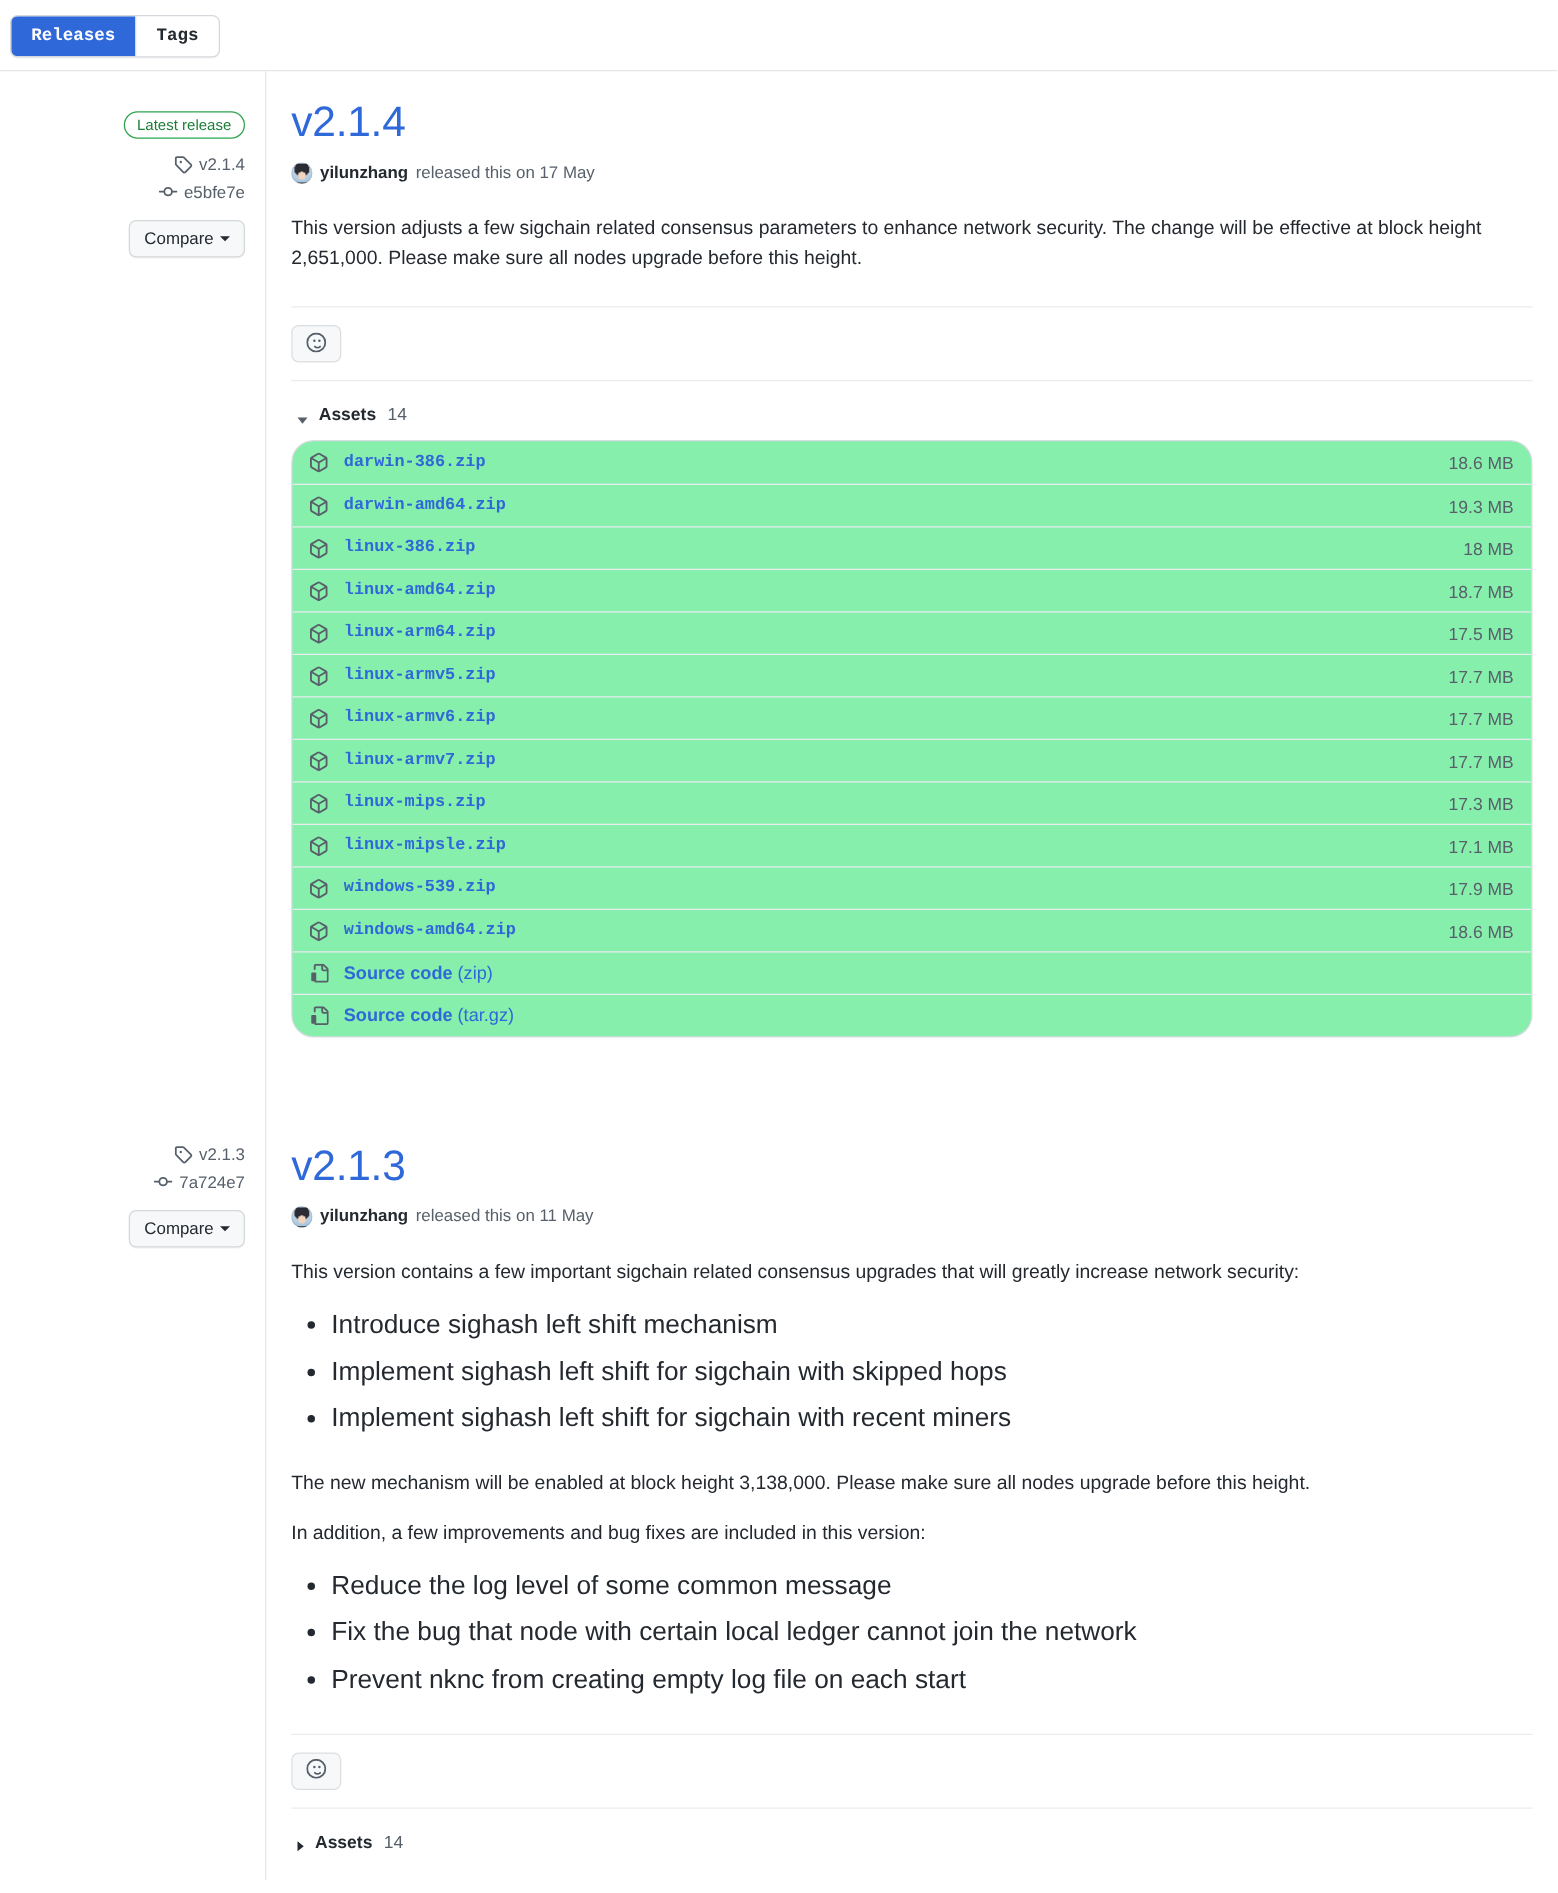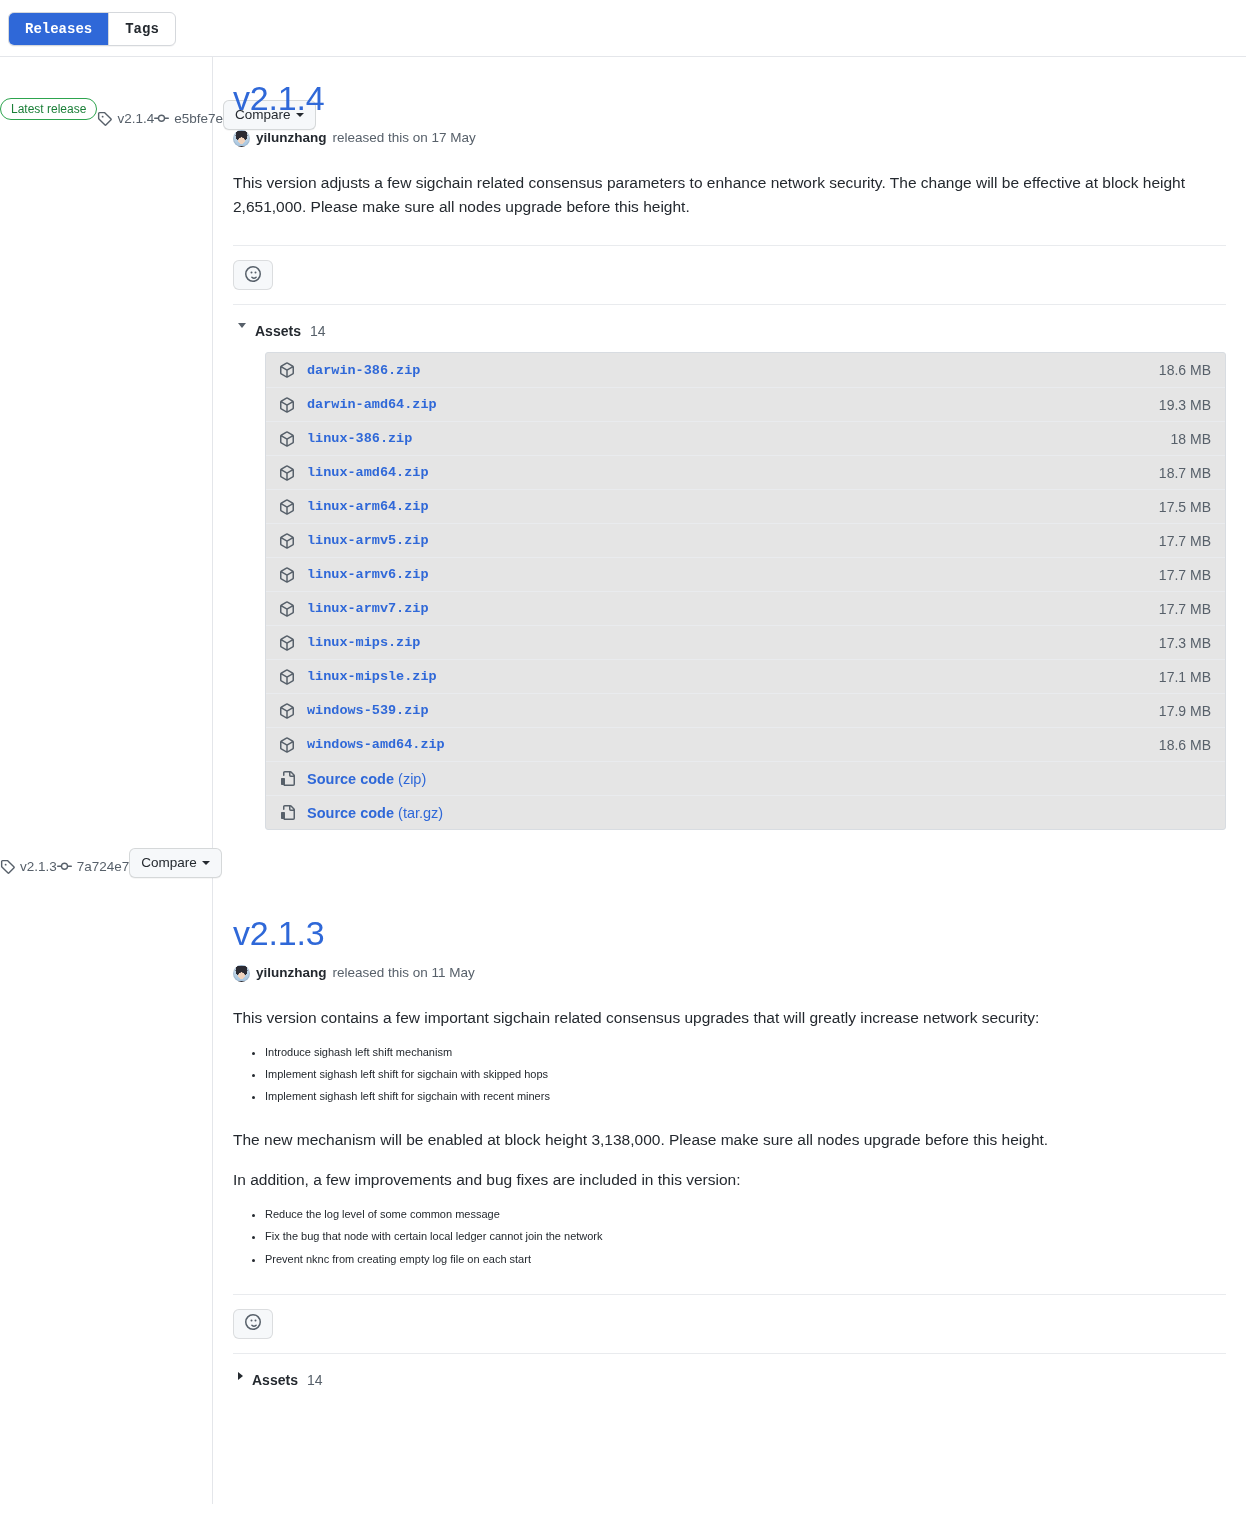--- a/index.html
+++ b/index.html
@@ -77,21 +77,21 @@
     padding: 0 20px 0 20px;
     min-width: 0;
   }
 
   .release-block { position: relative; }
 
   
   .meta {
     padding-top: 32px;
     display: flex;
-    flex-direction: row;
+    flex-direction: column;
     align-items: flex-end;
   }
   .meta.second { padding-top: 0; }
   .latest-badge {
     display: inline-block;
     border: 1px solid #2da44e;
     color: #1a7f37;
     border-radius: 24px;
     font-size: 12px;
     line-height: 18px;
@@ -169,21 +169,21 @@
   .body-text {
     font-size: 15.5px;
     line-height: 1.55;
     color: #24292f;
     margin: 23px 0 0 0;
   }
   .body-text + .body-text { margin-top: 16px; }
   ul.body-list {
     margin: 14px 0 0 0;
     padding-left: 32px;
-    font-size: 11px;
+    font-size: 21px;
     line-height: 1.55;
     color: #24292f;
   }
   ul.body-list li { margin-bottom: 5px; }
 
   .rule {
     border: 0;
     border-top: 1px solid #e9ebee;
     margin: 26px 0 0 0;
   }
@@ -196,21 +196,21 @@
     display: inline-flex;
     align-items: center;
     justify-content: center;
     cursor: pointer;
     padding: 0;
   }
 
   
   .assets-header {
     display: flex;
-    align-items: flex-start;
+    align-items: flex-end;
     gap: 9px;
     margin: 18px 0 13px 5px;
     font-size: 14px;
     cursor: pointer;
     user-select: none;
   }
   .tri-down {
     width: 0; height: 0;
     border-left: 4.5px solid transparent;
     border-right: 4.5px solid transparent;
@@ -220,24 +220,23 @@
     width: 0; height: 0;
     border-top: 4.5px solid transparent;
     border-bottom: 4.5px solid transparent;
     border-left: 5.5px solid #24292f;
   }
   .assets-header .lbl { font-weight: 600; color: #24292f; }
   .assets-header .cnt { color: #57606a; font-weight: 400; }
 
   .assets-box {
     border: 1px solid #d8dce1;
-    border-radius: 3px;
+    border-radius: 18px;
     overflow: hidden;
-    background: #e5e5e5;
-    margin-left: 32px;
+    background: #86efac;
   }
   .asset-row {
     display: flex;
     align-items: center;
     padding: 7px 14px 7px 13px;
     border-top: 1px solid #e9ebee;
     min-height: 34px;
   }
   .asset-row:first-child { border-top: 0; }
   .asset-ico {

